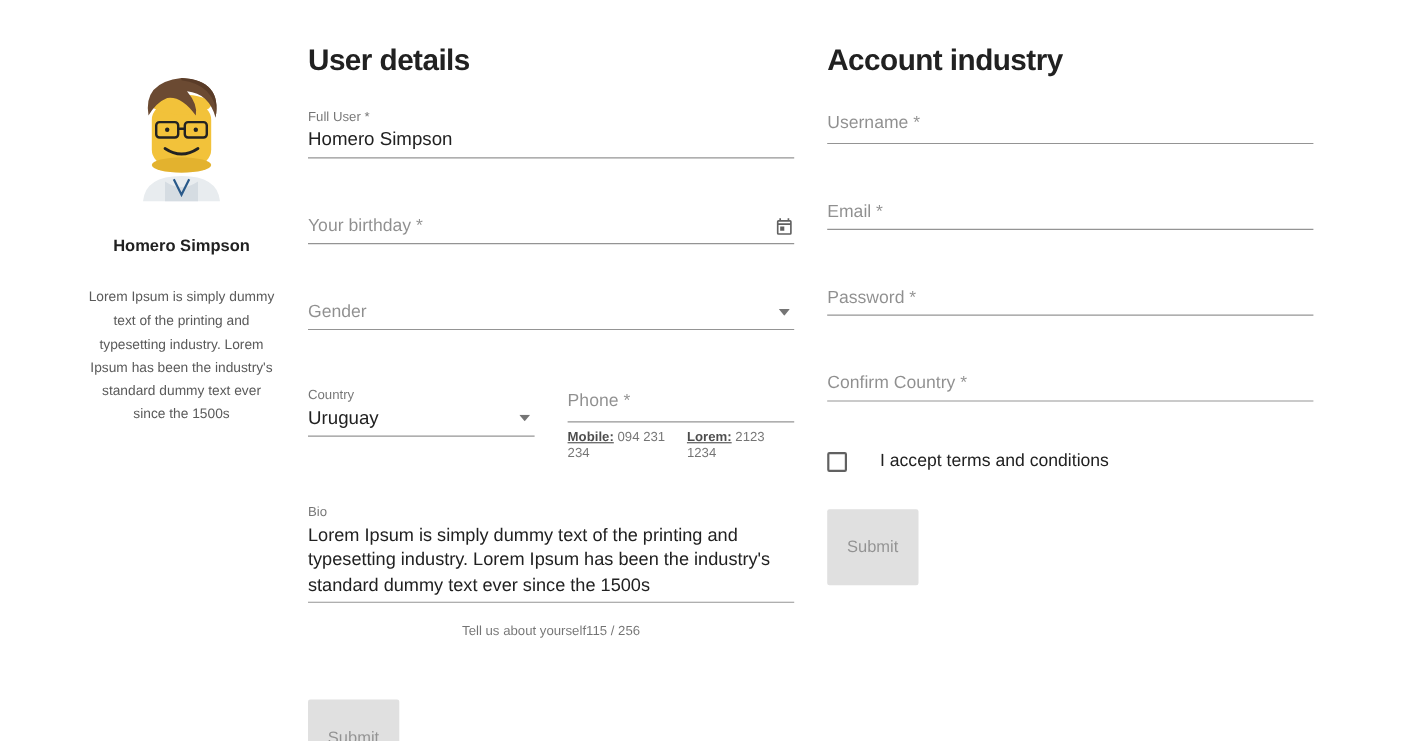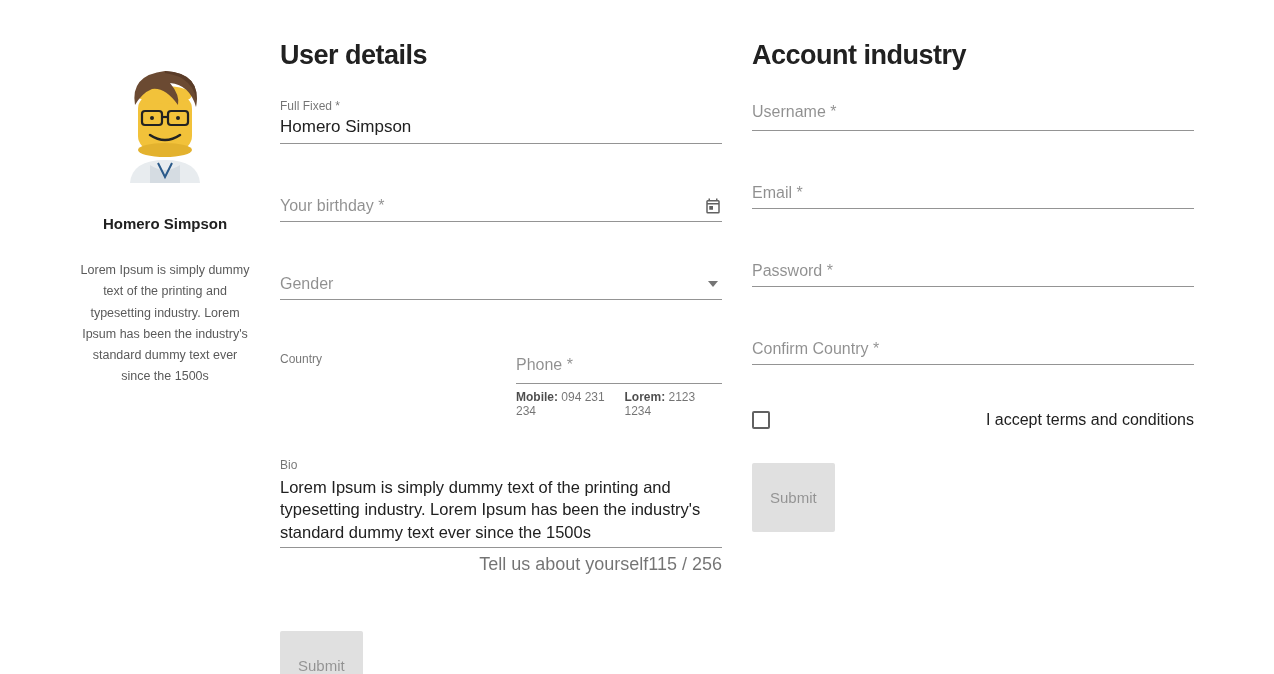--- a/index.html
+++ b/index.html
@@ -16,25 +16,25 @@
   .field .float-label { font-size: 12px; color: rgba(0,0,0,0.55); display: block; margin-bottom: 4px; }
   .field .placeholder-label { font-size: 16px; color: rgba(0,0,0,0.44); }
   .field .value { font-size: 17px; color: #212121; }
   .field .underline { border-bottom: 1px solid rgba(0,0,0,0.42); padding-bottom: 6px; display: flex; align-items: center; justify-content: space-between; min-height: 26px; }
   .field .icon { width: 18px; height: 18px; display: inline-flex; align-items: center; justify-content: center; color: #616161; }
   .field .arrow svg { color: #757575; }
   .row { display: flex; gap: 30px; align-items: flex-start; margin-bottom: 40px; }
   .row .field { flex: 1; margin-bottom: 0; }
   .country-field { width: 120px; flex: 0 0 120px; }
   .hints { display: flex; justify-content: space-between; font-size: 12px; color: rgba(0,0,0,0.55); margin-top: 6px; }
-  .hints b { color: rgba(0,0,0,0.7); font-weight: 600; }
+  .hints b { color: rgba(0,0,0,0.7); font-weight: 600; text-decoration: underline; }
   .bio-text { font-size: 16.5px; line-height: 1.35; color: #212121; padding-bottom: 4px; }
   .bio-underline { border-bottom: 1px solid rgba(0,0,0,0.42); }
-  .bio-hints { display: flex; justify-content: flex-end; font-size: 18px; color: rgba(0,0,0,0.55); margin-top: 6px; }
-  .checkbox-row { display: flex; align-items: center; gap: 0; margin-bottom: 34px; margin-top: -6px; justify-content: space-between; }
+  .bio-hints { display: flex; justify-content: center; font-size: 12px; color: rgba(0,0,0,0.55); margin-top: 18px; }
+  .checkbox-row { display: flex; align-items: center; gap: 30px; margin-bottom: 34px; margin-top: -6px; }
   .checkbox { width: 18px; height: 18px; border: 2px solid #616161; border-radius: 2px; }
   .checkbox-label { font-size: 16px; }
   .submit-btn { background: #e0e0e0; color: rgba(0,0,0,0.35); font-size: 15px; padding: 26px 18px; border: none; border-radius: 2px; cursor: default; }
   .submit-wrap { margin-top: 56px; }
 </style>
 </head>
 <body>
 
 <div class="page">
 
@@ -65,21 +65,21 @@
       </svg>
     </div>
     <div class="profile-name">Homero Simpson</div>
     <div class="profile-bio">Lorem Ipsum is simply dummy text of the printing and typesetting industry. Lorem Ipsum has been the industry's standard dummy text ever since the 1500s</div>
   </div>
 
   <div class="col-form">
     <h2 class="section-title">User details</h2>
 
     <div class="field">
-      <span class="float-label">Full Fixed *</span>
+      <span class="float-label">Full User *</span>
       <div class="underline">
         <span class="value">Homero Simpson</span>
       </div>
     </div>
 
     <div class="field">
       <div class="underline">
         <span class="placeholder-label">Your birthday *</span>
         <span class="icon">
           <svg width="18" height="18" viewBox="0 0 24 24" fill="#616161">
@@ -96,20 +96,28 @@
           <svg width="10" height="6" viewBox="0 0 10 6">
               <path d="M0 0 L5 6 L10 0 Z" fill="#757575"></path>
             </svg>
         </span>
       </div>
     </div>
 
     <div class="row">
       <div class="field country-field">
         <span class="float-label">Country</span>
+        <div class="underline">
+          <span class="value">Uruguay</span>
+          <span class="icon arrow">
+            <svg width="10" height="6" viewBox="0 0 10 6">
+                <path d="M0 0 L5 6 L10 0 Z" fill="#757575"></path>
+              </svg>
+          </span>
+        </div>
       </div>
       <div class="field">
         <div class="underline" style="min-height:32px;">
           <span class="placeholder-label">Phone *</span>
         </div>
         <div class="hints">
           <span><b>Mobile:</b> <span>094 231 234</span></span>
           <span><b>Lorem:</b> <span>2123 1234</span></span>
         </div>
       </div>

